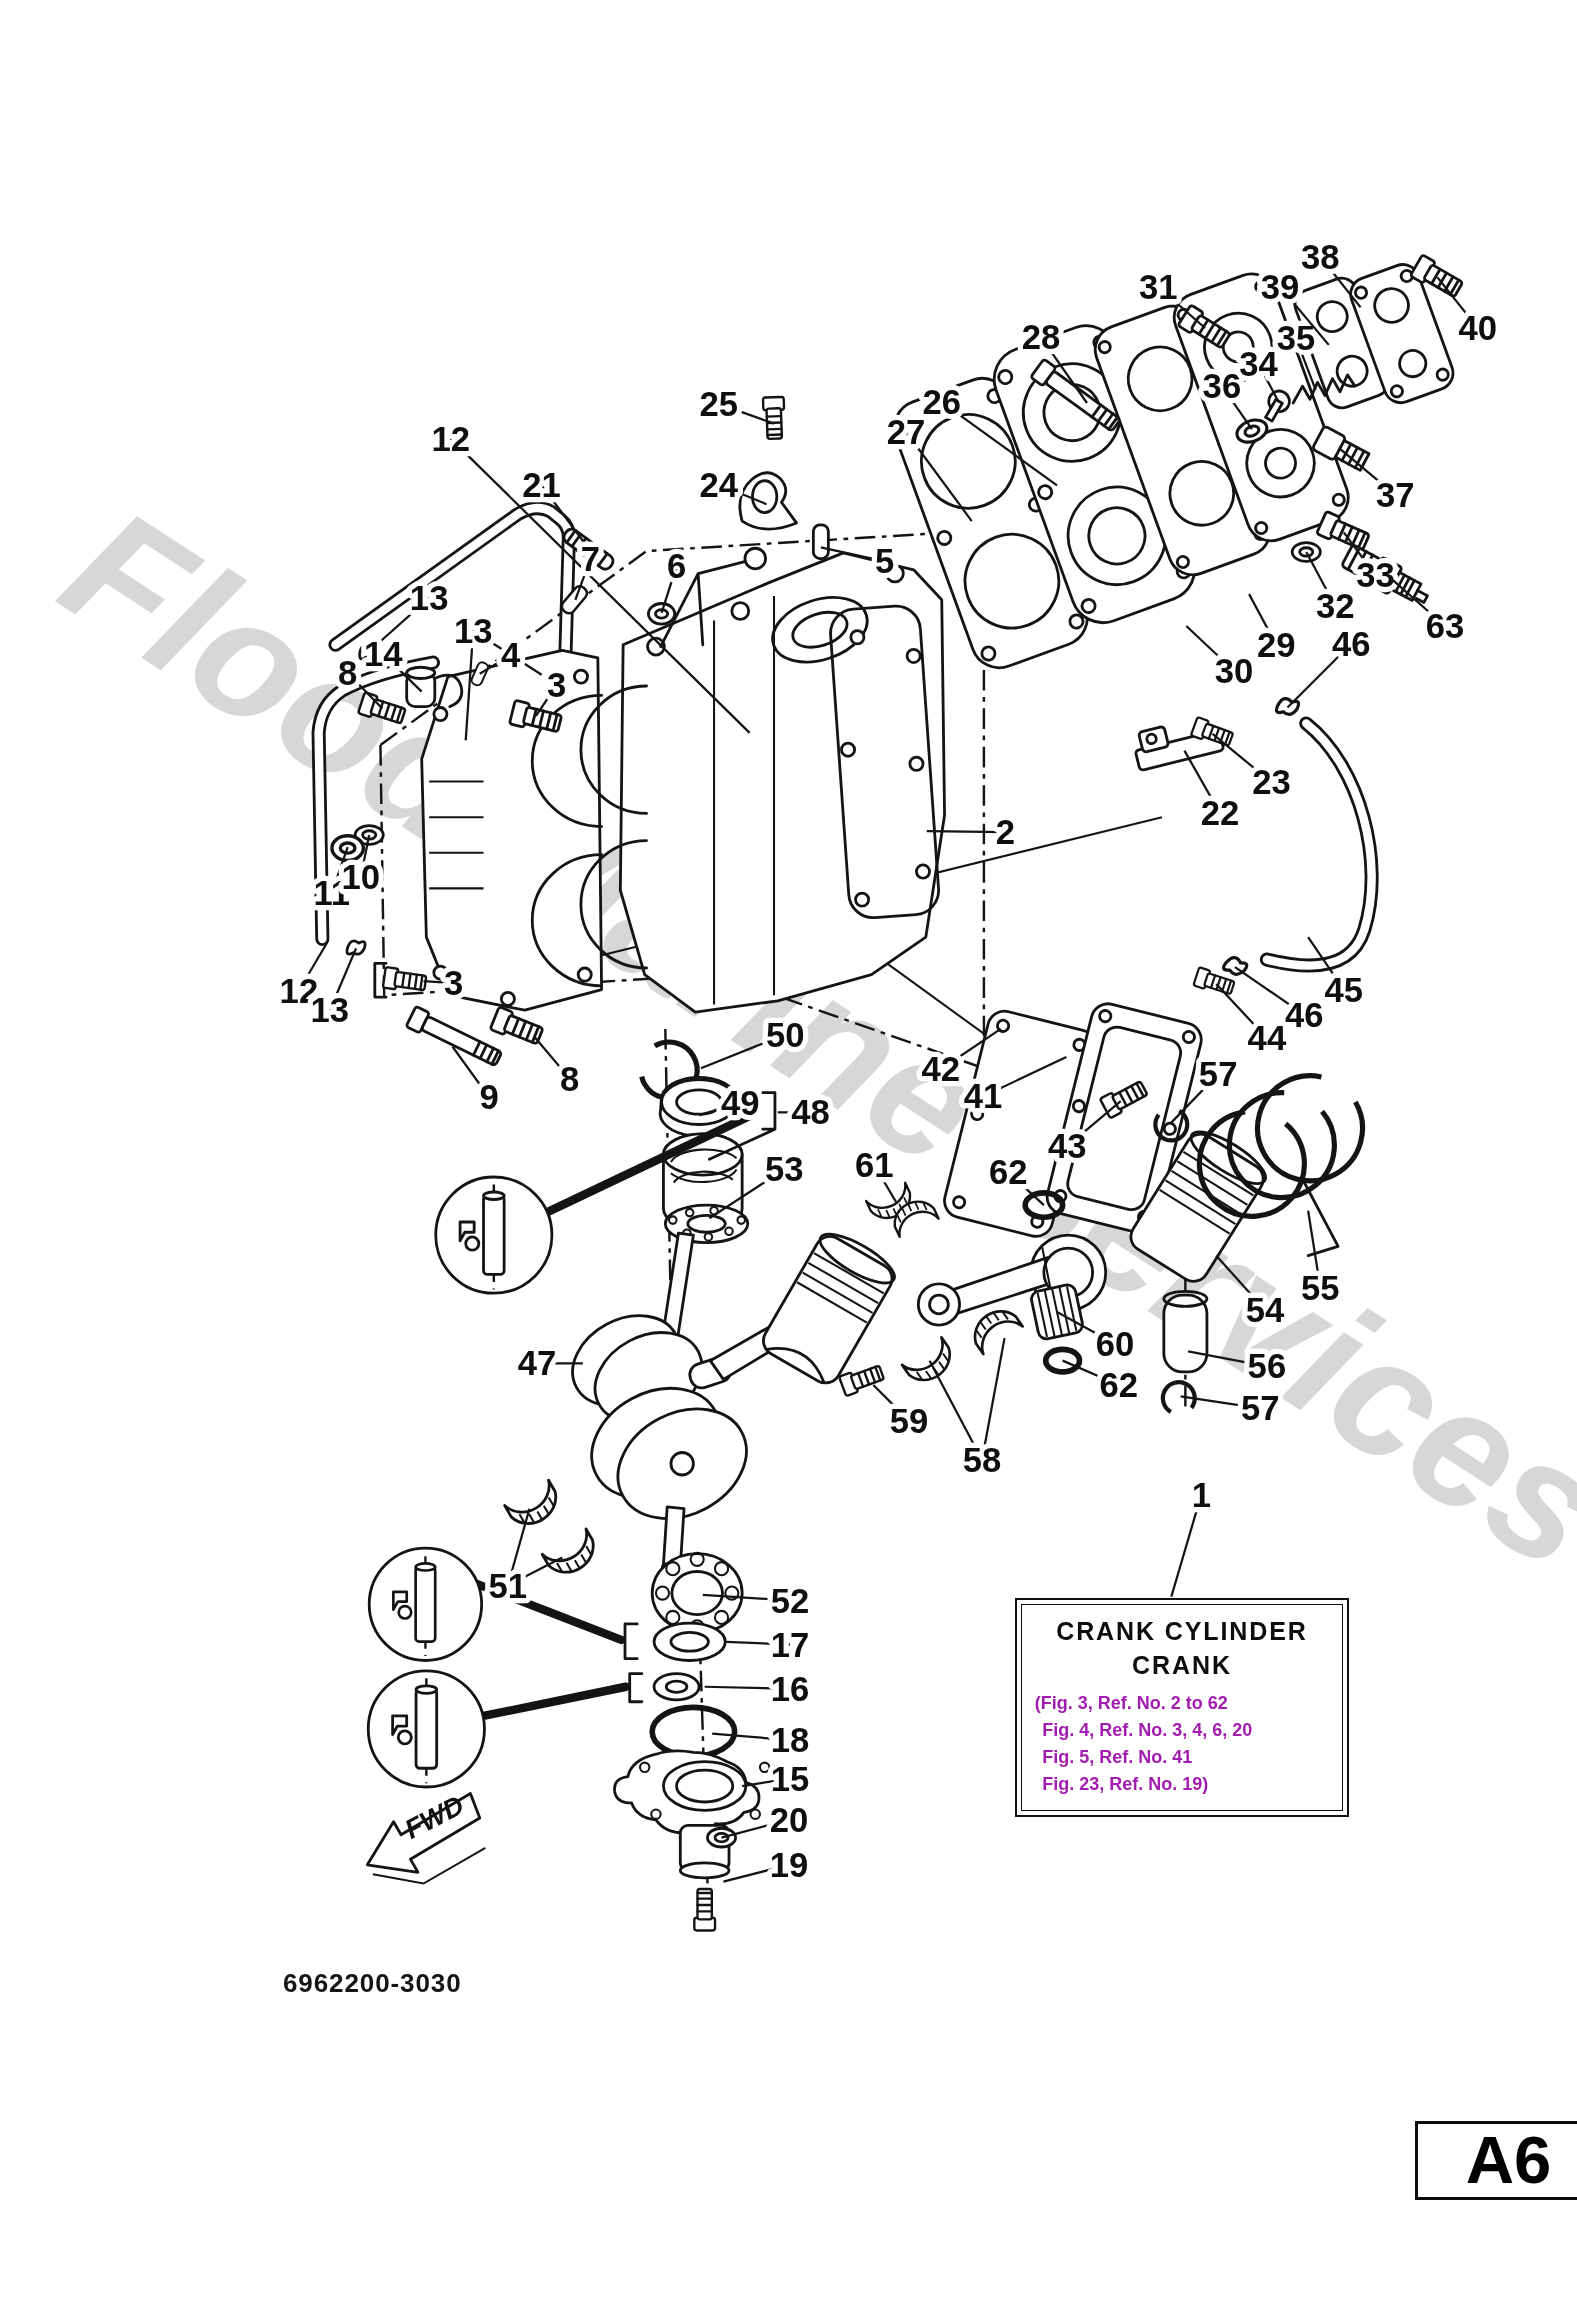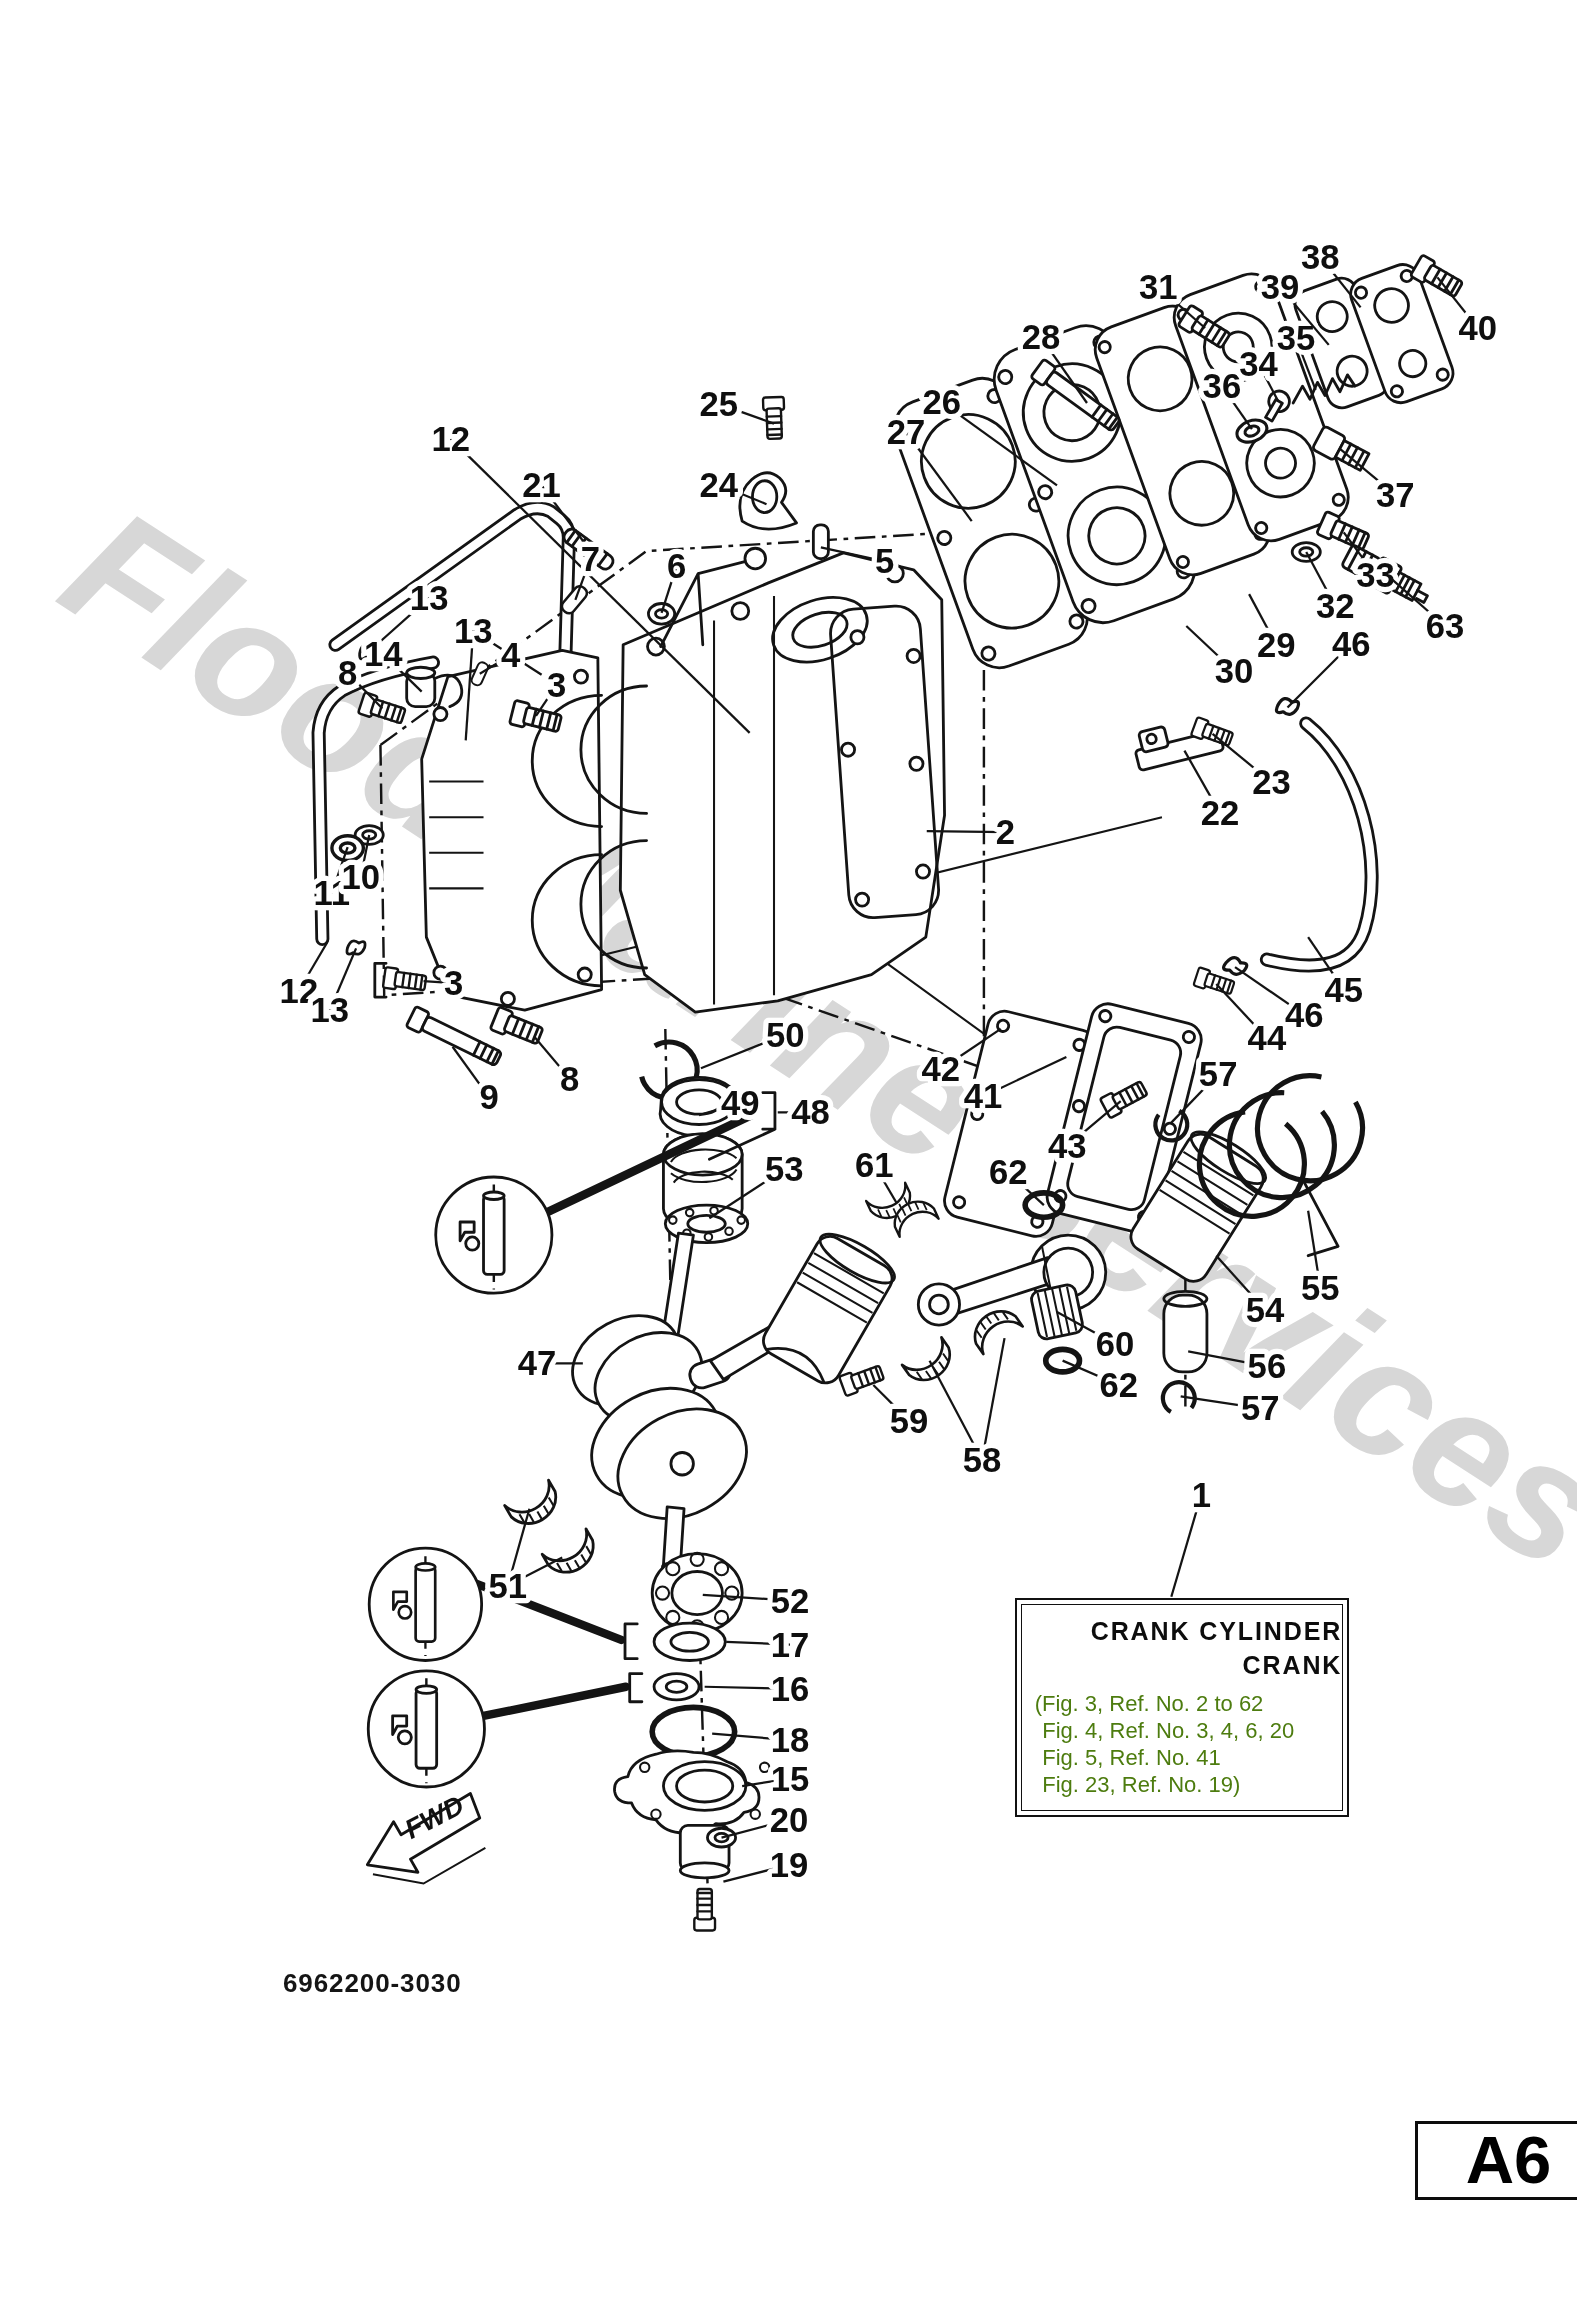--- a/index.html
+++ b/index.html
@@ -18,22 +18,22 @@
   .ring{stroke:#141414;stroke-width:6;fill:none}
   .leader{stroke:#141414;stroke-width:2.4}
   .callout-label{font:bold 37px "Liberation Sans",sans-serif;fill:#0f0f0f;text-anchor:middle;
      dominant-baseline:central;paint-order:stroke;stroke:#ffffff;stroke-width:11;stroke-linejoin:round}
   .watermark{font:italic bold 180px "Liberation Sans",sans-serif;fill:#d7d7d7}
   .fwdtxt{font:italic bold 29px "Liberation Sans",sans-serif;fill:#111;text-anchor:middle}
   #info-box{position:absolute;left:1015px;top:1598px;width:334px;height:219px;
      border:2.8px solid #111;background:#fff;box-sizing:border-box;}
   #info-box .inner{position:absolute;left:3.7px;top:3.7px;right:3.7px;bottom:3.7px;border:1.9px solid #111;
      padding:9.4px 0 0 0;box-sizing:border-box;}
-  .ib-title{font-weight:bold;font-size:25px;text-align:right;letter-spacing:1.9px;color:#0d0d0d;line-height:34px;}
-  .ib-line{font-weight:normal;font-size:22px;color:#4d7c0f;padding-left:13px;line-height:27px;white-space:nowrap;}
+  .ib-title{font-weight:bold;font-size:25px;text-align:center;letter-spacing:1.9px;color:#0d0d0d;line-height:34px;}
+  .ib-line{font-weight:bold;font-size:18px;color:#a21caf;padding-left:13px;line-height:27px;white-space:nowrap;}
   .ib-line.first{margin-top:7.5px;}
   #part-code{position:absolute;left:283px;top:1968px;font-size:26px;font-weight:bold;color:#151515;letter-spacing:0.9px;}
   #page-ref{position:absolute;left:1415px;top:2121px;width:187px;height:79px;border:3.7px solid #0c0c0c;
      box-sizing:border-box;text-align:center;}
   #page-ref span{font-size:67px;font-weight:bold;color:#000000;line-height:71px;}
 </style>
 </head>
 <body>
 
 <div id="page">

